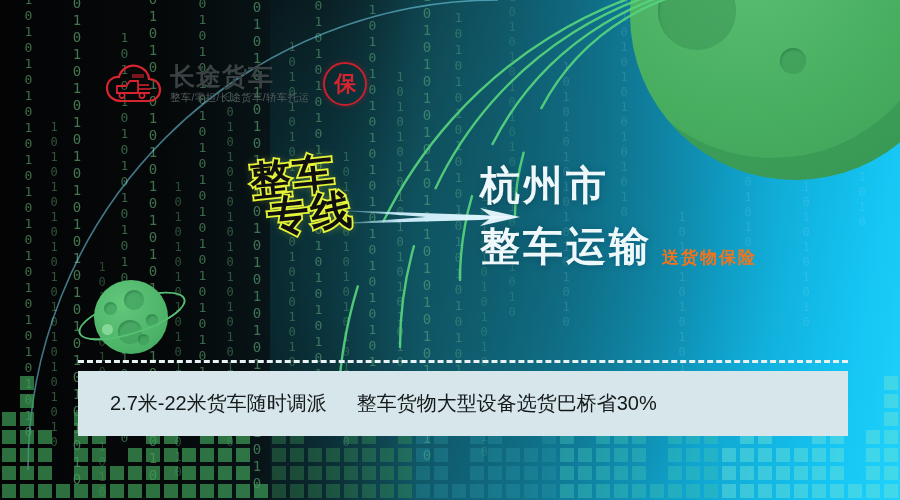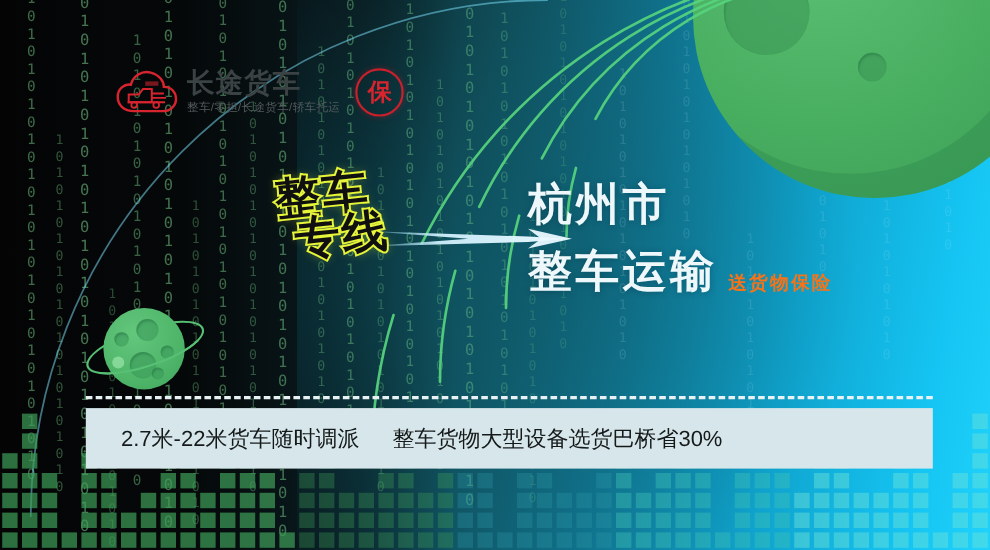--- a/index.html
+++ b/index.html
@@ -254,21 +254,21 @@
     width: 770px;
     height: 0;
     border-top: 3px dashed #e8f1f3;
     z-index: 8;
   }
   .bottom-bar {
     position: absolute;
     left: 78px;
     top: 371px;
     width: 770px;
-    height: 55px;
+    height: 65px;
     background: #d7e6ea;
     display: flex;
     align-items: center;
     z-index: 9;
   }
   .bb-text {
     font-size: 20px;
     color: #14191a;
     white-space: nowrap;
   }

